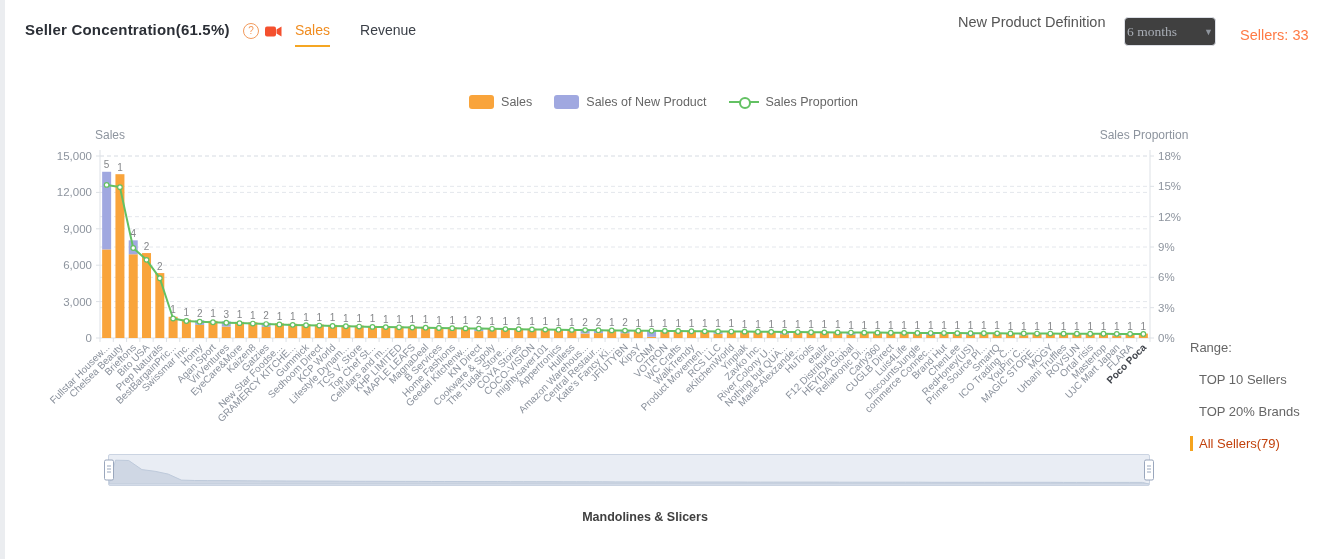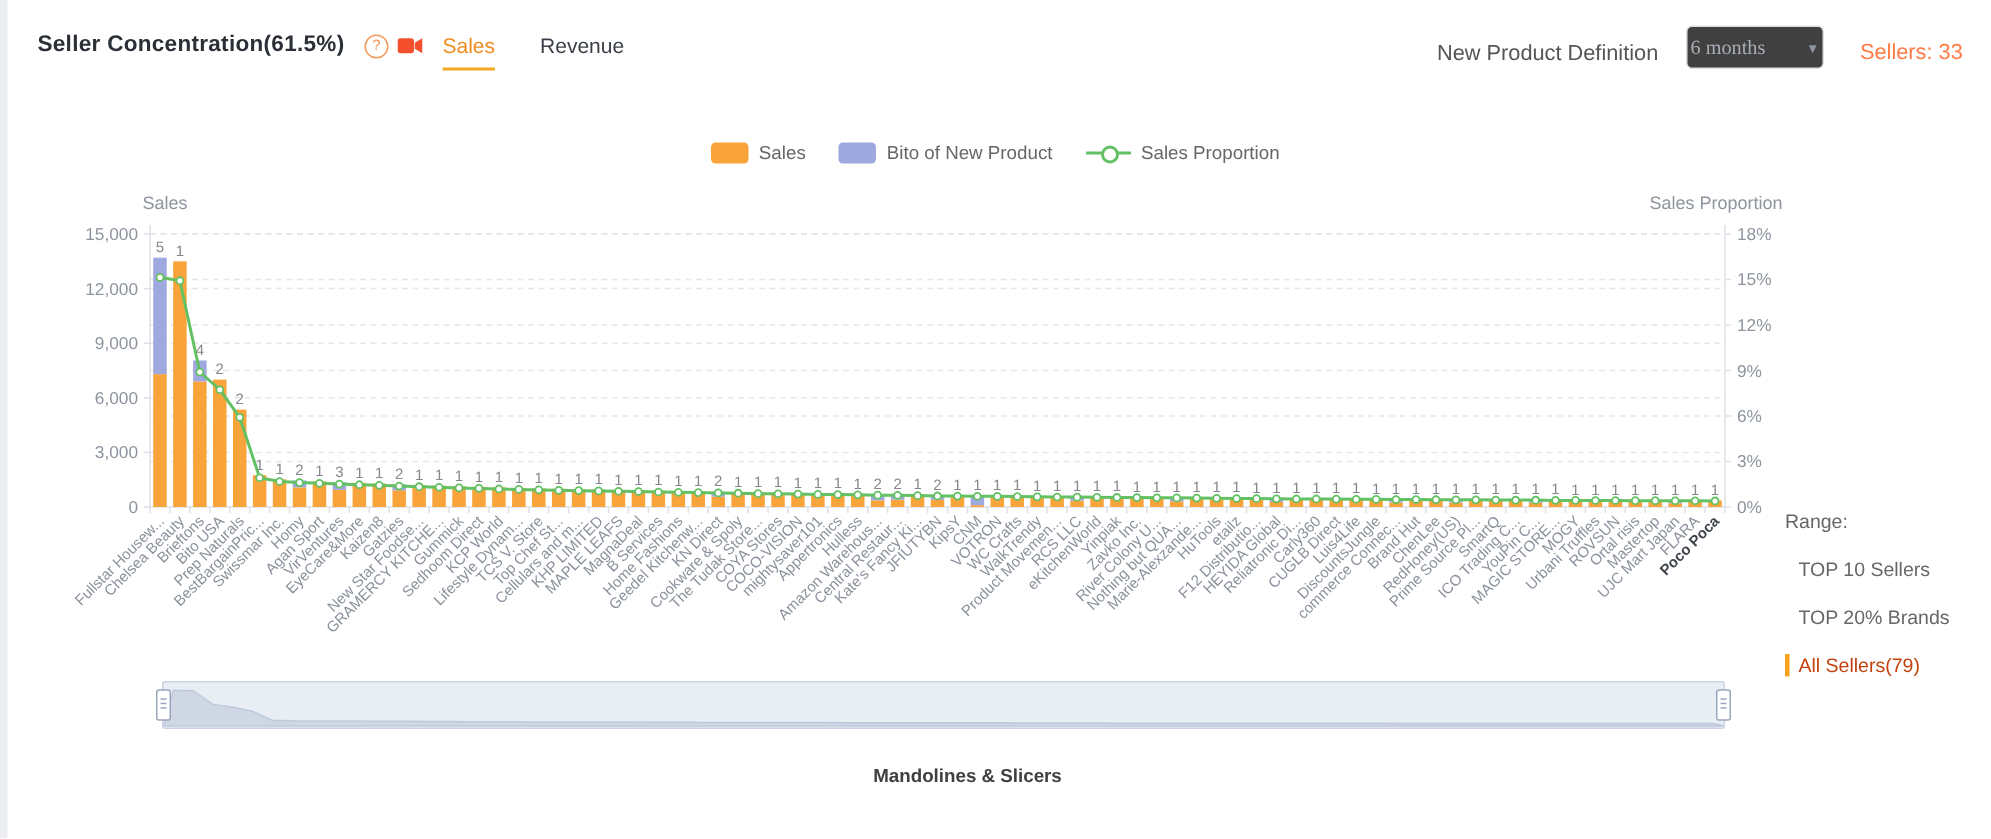--- a/index.html
+++ b/index.html
@@ -6,21 +6,21 @@
   .page{position:relative;width:1327px;height:559px;background:#fff;overflow:hidden;
         font-family:"Liberation Sans",sans-serif;}
   .edge{position:absolute;left:0;top:0;width:5px;height:559px;background:#ebedf0;}
   .hdr-title{position:absolute;left:25px;top:21px;font-size:15px;font-weight:bold;color:#2b2f36;letter-spacing:.2px;}
   .help{position:absolute;left:243px;top:23px;width:14px;height:14px;border:1px solid #f29a5c;border-radius:50%;
         color:#f29a5c;font-size:10px;text-align:center;line-height:14px;cursor:pointer;}
   .vid{position:absolute;left:265px;top:24px;cursor:pointer;}
   .tabs{position:absolute;left:295px;top:22px;display:flex;gap:30px;}
   .tab{font-size:14px;color:#3a3f47;padding-bottom:7px;cursor:pointer;}
   .tab.active{color:#f08c1f;border-bottom:2px solid #f5a623;}
-  .npd-label{position:absolute;left:958px;top:28px;font-size:14.5px;color:#555;}
+  .npd-label{position:absolute;left:958px;top:14px;font-size:14.5px;color:#555;}
   .dropdown{position:absolute;left:1124px;top:17px;width:92px;height:29px;border:1px solid #dcdfe6;border-radius:4px;
         display:flex;align-items:center;justify-content:space-between;padding:0 2px;box-sizing:border-box;
         color:#a8adb5;font-size:13.5px;cursor:pointer;background:#404040;font-family:Liberation Serif, serif;}
   .dropdown .caret{font-size:9px;color:#8f959d;}
   .sellers{position:absolute;left:1240px;top:27px;font-size:14.5px;color:#ff7a45;}
   .legend{position:absolute;left:0;top:95px;width:1327px;display:flex;justify-content:center;gap:22px;align-items:center;}
   .lg-item{display:flex;align-items:center;gap:7px;font-size:12.5px;color:#666;cursor:pointer;}
   .lg-bar{width:25px;height:14px;border-radius:3px;}
   .lg-line{width:30px;height:14px;position:relative;}
   .lg-line .ln{position:absolute;left:0;top:6px;width:30px;height:2px;}
@@ -66,21 +66,21 @@
   </div>
   <div class="sellers">Sellers: 33</div>
 
   <div class="legend">
       <div class="lg-item">
         <span class="lg-bar" style="background: rgb(249, 164, 59);"></span>
         <span>Sales</span>
       </div>
       <div class="lg-item">
         <span class="lg-bar" style="background: rgb(160, 168, 224);"></span>
-        <span>Bito of New Product</span>
+        <span>Sales of New Product</span>
       </div>
       <div class="lg-item">
         <span class="lg-line">
           <span class="ln" style="background: rgb(99, 193, 99);"></span>
           <span class="dot" style="border-color: rgb(99, 193, 99);"></span>
         </span>
         <span>Sales Proportion</span>
       </div>
     </div>
 

